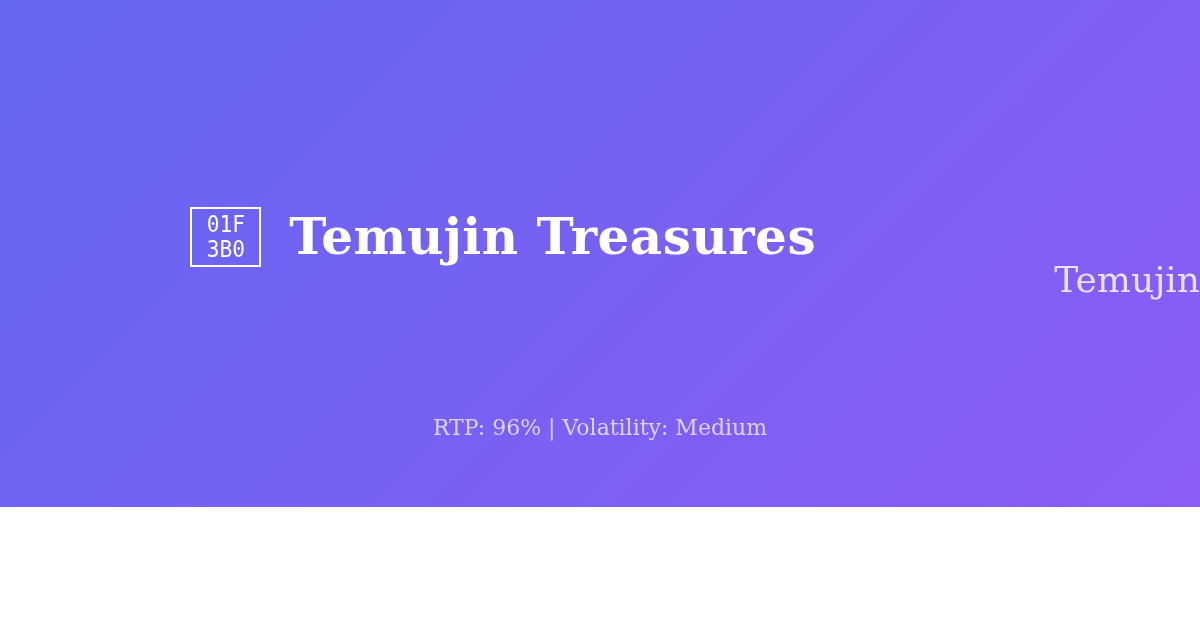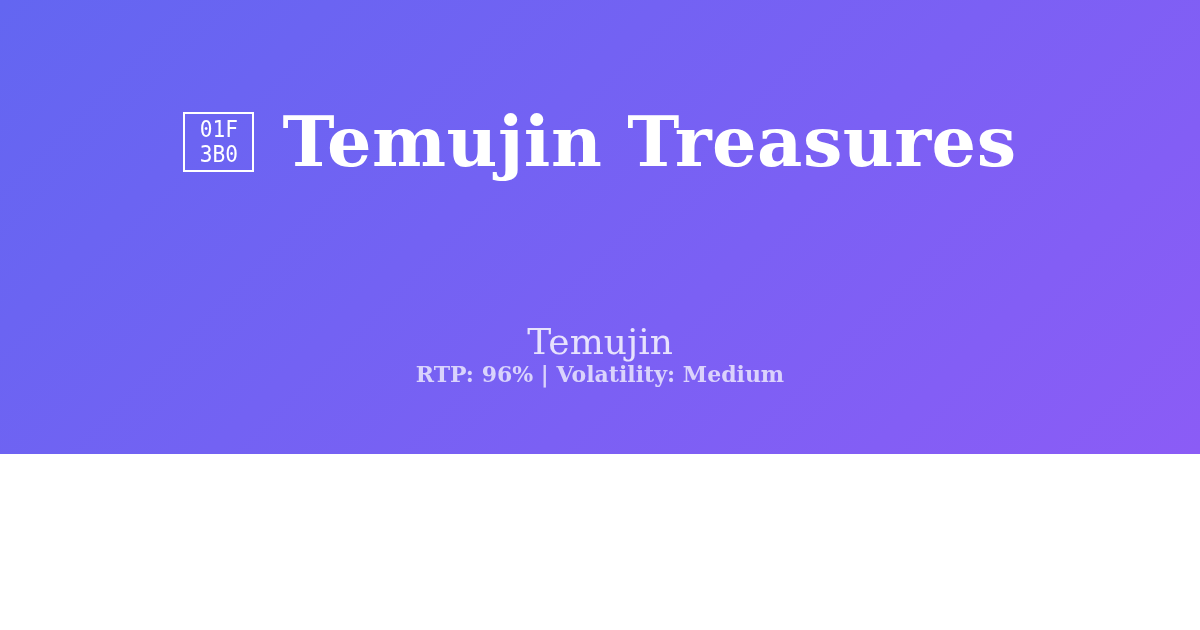--- a/index.html
+++ b/index.html
@@ -11,24 +11,24 @@
     width: 1200px;
     height: 630px;
     overflow: hidden;
     font-family: "Liberation Serif", "DejaVu Serif", serif;
   }
 
   .og-card {
     position: relative;
     box-sizing: border-box;
     width: 1200px;
-    height: 454px;
+    height: 507px;
     background: linear-gradient(135deg, #6366f1 0%, #8b5cf6 100%);
     display: flex;
-    flex-direction: column;
+    flex-direction: row;
     align-items: center;
     justify-content: center;
     overflow: hidden;
     gap: 48px;
   }
 
   
   .title-row {
     display: flex;
     align-items: center;
@@ -58,21 +58,21 @@
     letter-spacing: 0px;
     color: #ffffff;
     font-weight: 400;
     transform: scaleX(0.92);
     white-space: pre;
   }
 
   .game-title {
     font-family: "DejaVu Serif", "Liberation Serif", serif;
     font-weight: 700;
-    font-size: 70px;
+    font-size: 50px;
     line-height: 1;
     color: #ffffff;
     white-space: nowrap;
     letter-spacing: 0.5px;
   }
 
   
   .provider {
     font-family: "DejaVu Serif", "Liberation Serif", serif;
     font-weight: 400;
@@ -87,21 +87,21 @@
   .meta-strip {
     position: absolute;
     left: 0;
     right: 0;
     bottom: 68px;
     text-align: center;
   }
 
   .meta-text {
     font-family: "DejaVu Serif", "Liberation Serif", serif;
-    font-weight: 700;
+    font-weight: 400;
     font-size: 22px;
     line-height: 1;
     color: rgba(255, 255, 255, 0.72);
     white-space: pre;
   }
 </style>
 </head>
 <body>
 
 <div class="og-card">

